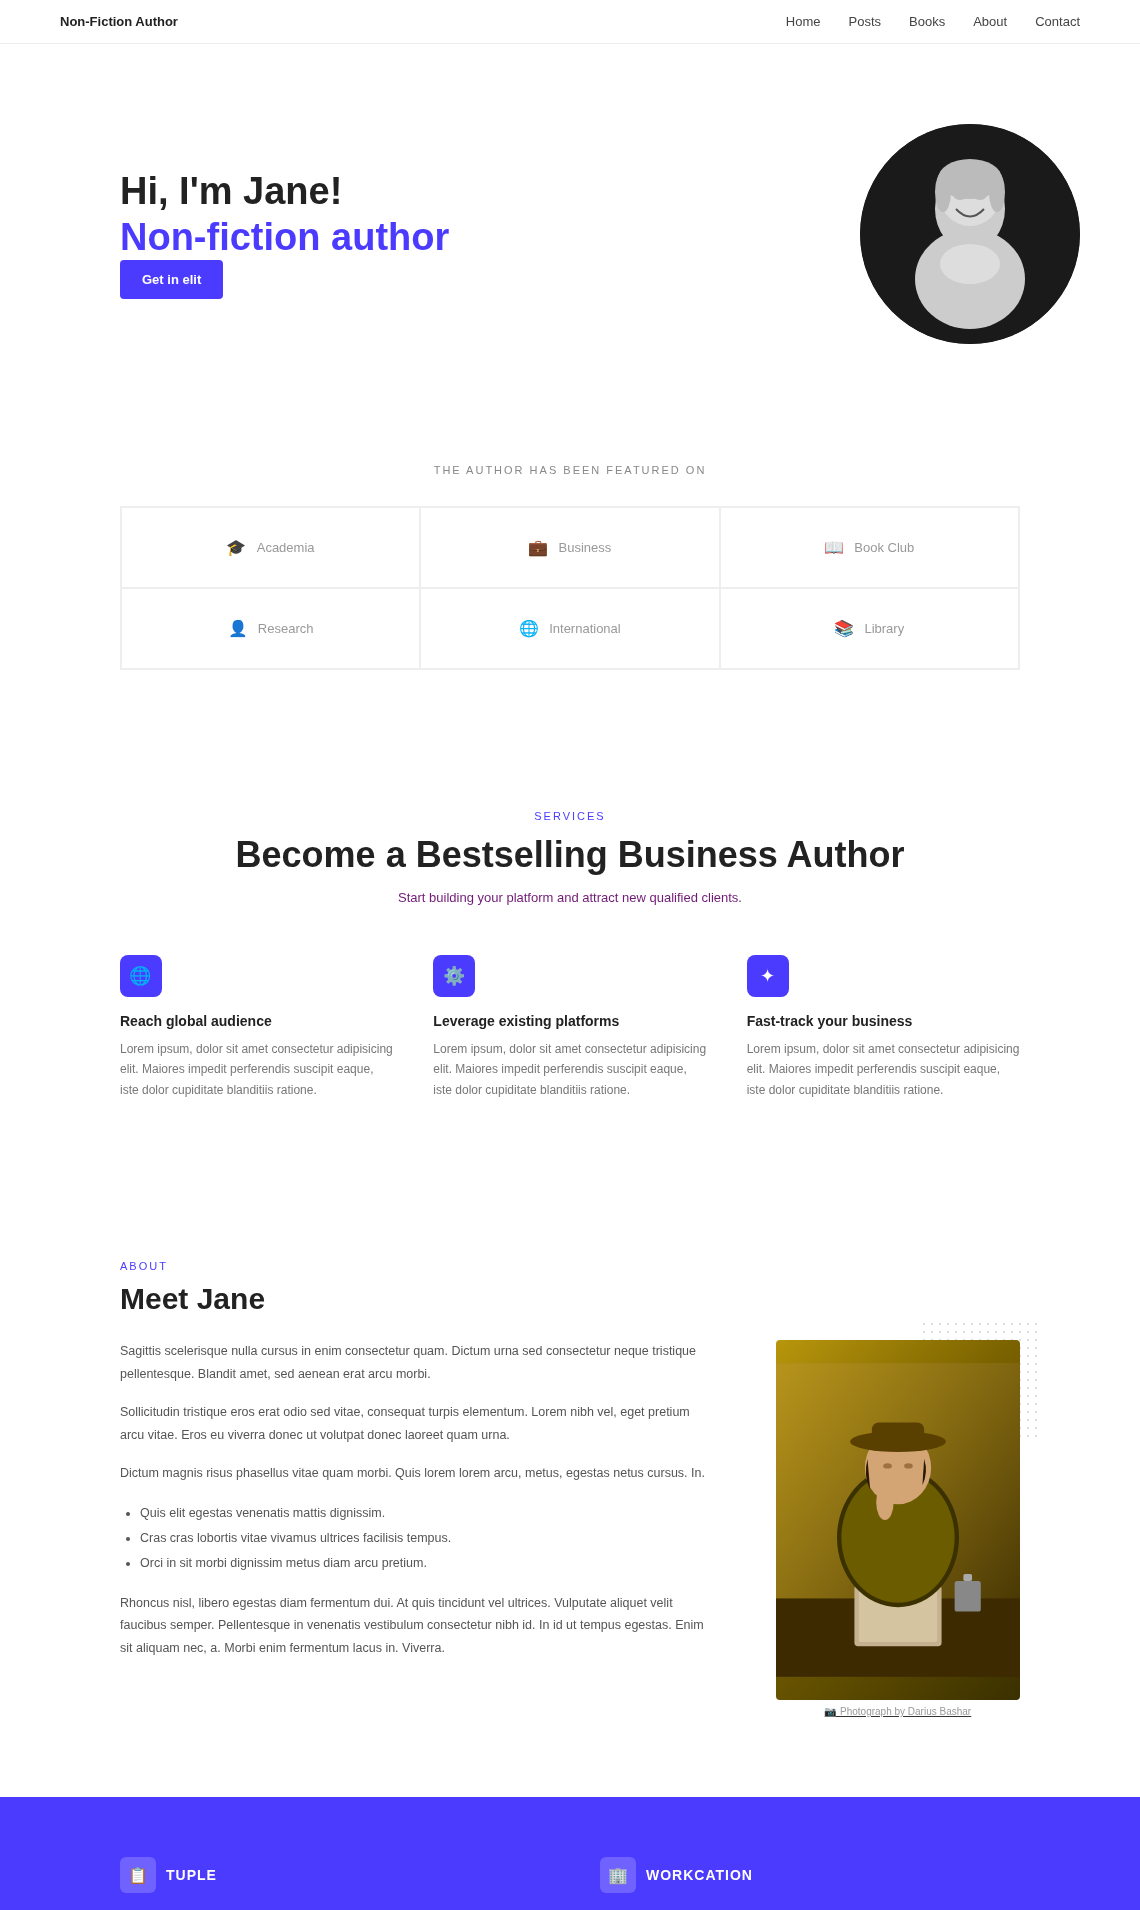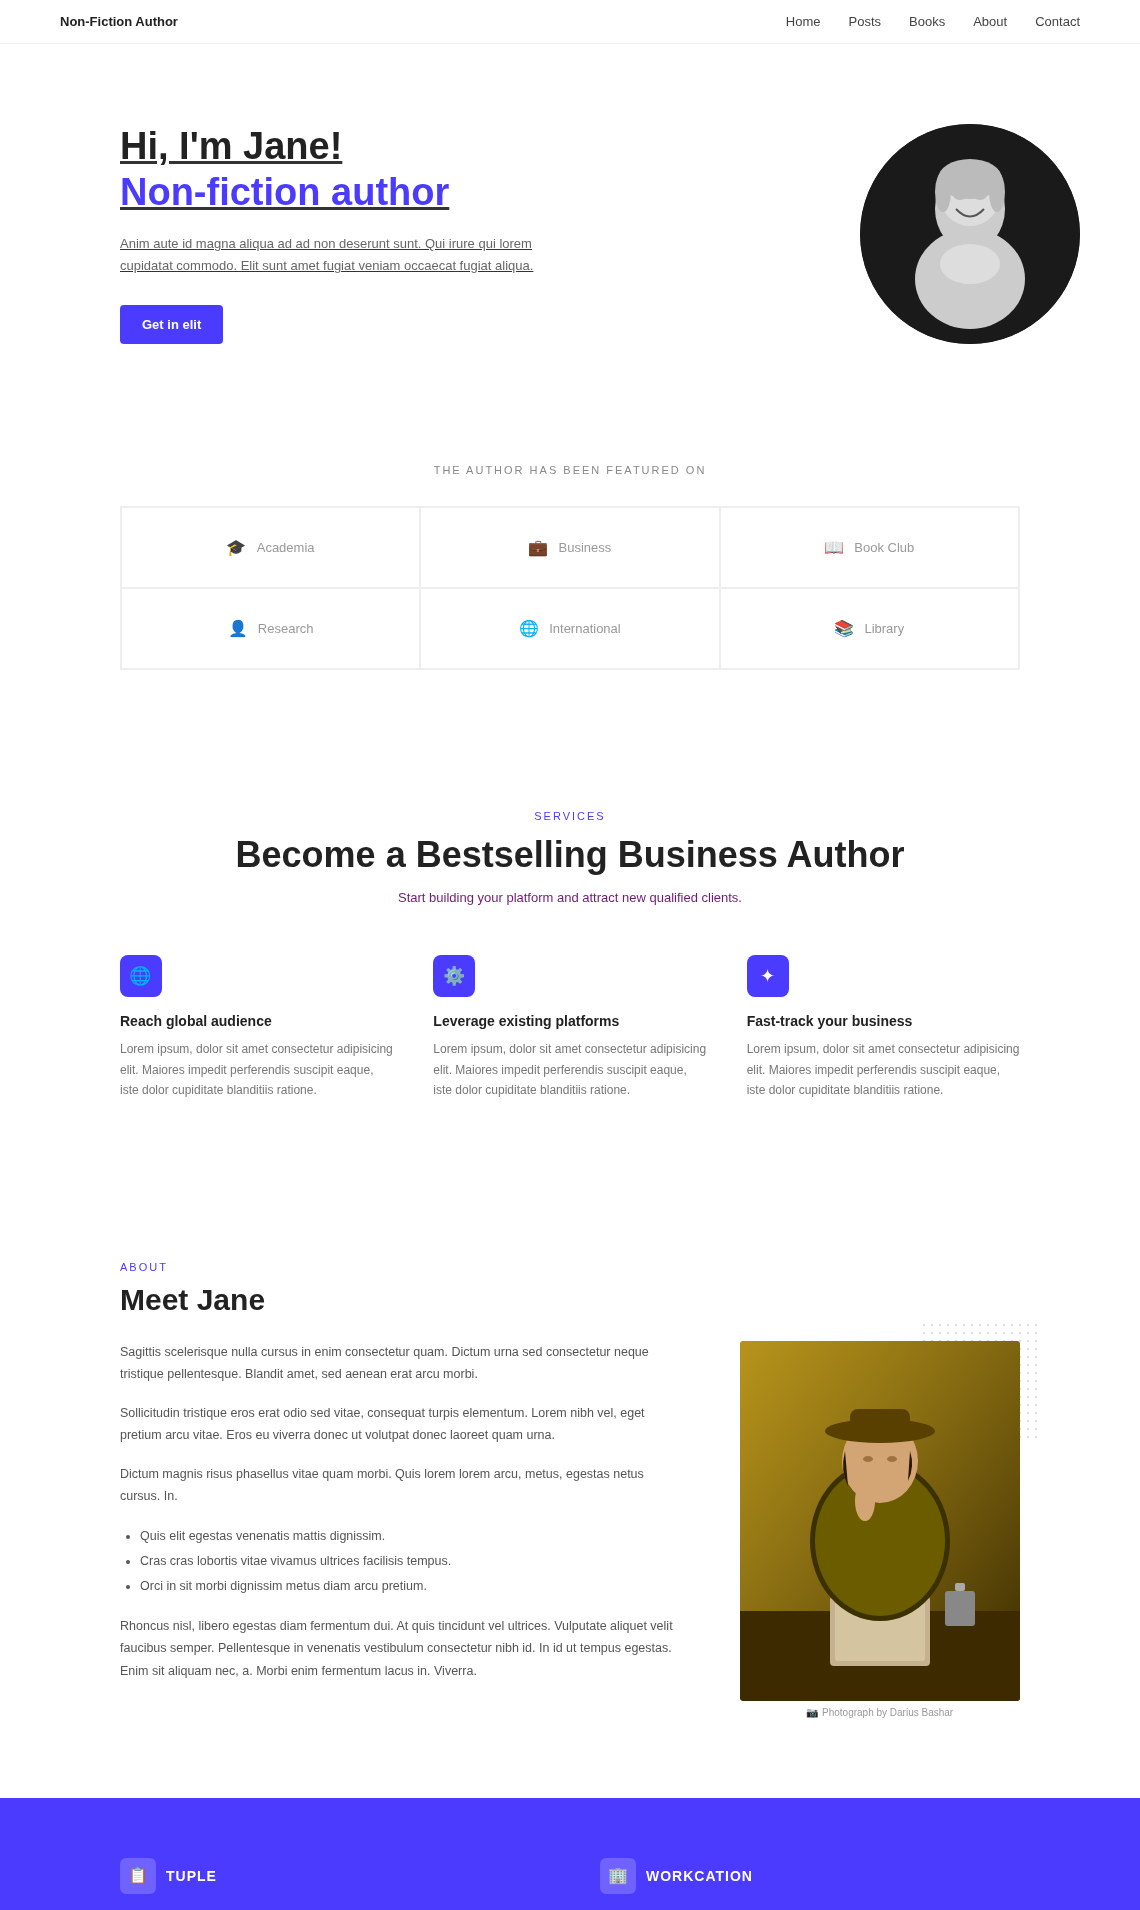--- a/index.html
+++ b/index.html
@@ -13,21 +13,21 @@
     }
     .nav-brand { font-size: 13px; font-weight: 600; color: #222; }
     .nav-links { display: flex; gap: 28px; }
     .nav-links a { text-decoration: none; color: #444; font-size: 13px; }
 
     
     .hero {
       display: flex; align-items: center; justify-content: space-between;
       padding: 80px 60px 60px 120px; max-width: 1140px; margin: 0 auto;
     }
-    .hero-text { max-width: 420px; text-decoration: underline; }
+    .hero-text { max-width: 420px; }
     .hero-text h1 { font-size: 38px; font-weight: 800; color: #222; line-height: 1.2; }
     .hero-text h1 span { color: #4b3bff; display: block; }
     .hero-text p { color: #666; font-size: 13px; line-height: 1.7; margin: 18px 0 28px; }
     .btn-primary {
       background: #4b3bff; color: #fff; border: none; padding: 12px 22px;
       border-radius: 4px; font-size: 13px; cursor: pointer; font-weight: 600;
     }
     .hero-image {
       width: 220px; height: 220px; border-radius: 50%; overflow: hidden;
       background: #222; flex-shrink: 0;
@@ -65,21 +65,21 @@
     .service-card p { color: #777; font-size: 12px; line-height: 1.7; }
 
     
     .about { padding: 80px 120px; max-width: 1140px; margin: 0 auto; }
     .about-label { font-size: 11px; letter-spacing: 2px; color: #4b3bff; text-transform: uppercase; margin-bottom: 10px; }
     .about h2 { font-size: 30px; font-weight: 800; color: #222; margin-bottom: 24px; }
     .about-inner { display: flex; gap: 60px; align-items: flex-start; }
     .about-text { flex: 1; }
     .about-text p { color: #555; font-size: 12.5px; line-height: 1.8; margin-bottom: 16px; }
     .about-text ul { margin: 0 0 16px 20px; color: #555; font-size: 12.5px; line-height: 2; }
-    .about-photo { width: 280px; flex-shrink: 0; }
+    .about-photo { width: 244px; flex-shrink: 0; text-decoration: underline; }
     .about-photo-img {
       width: 100%; height: 360px;
       background: linear-gradient(135deg, #b8960c 0%, #7a6200 40%, #3a3000 100%);
       border-radius: 4px; overflow: hidden; position: relative;
     }
     .about-photo-caption { font-size: 10px; color: #999; margin-top: 6px; text-align: center; }
     .dot-pattern {
       position: absolute; top: -20px; right: -20px; width: 120px; height: 120px;
       background-image: radial-gradient(#ddd 1px, transparent 1px);
       background-size: 8px 8px; z-index: -1;
@@ -115,21 +115,20 @@
       <a href="#">Contact</a>
     </div>
 </nav>
 
 <section class="hero">
   <div class="hero-text">
     <h1>
       <span style="color:#222;display:block;">Hi, I'm Jane!</span>
       <span style="color:#4b3bff;">Non-fiction author</span>
     </h1>
-    <p>Anim aute id magna aliqua ad ad non deserunt sunt. Qui irure qui lorem cupidatat commodo. Elit sunt amet fugiat veniam occaecat fugiat aliqua.</p>
     <button class="btn-primary">Get in elit</button>
   </div>
   <div class="hero-image">
     <svg class="portrait-svg" viewBox="0 0 220 220" xmlns="http://www.w3.org/2000/svg">
       <circle cx="110" cy="110" r="110" fill="#1a1a1a"></circle>
 
       <ellipse cx="110" cy="85" rx="35" ry="42" fill="#ccc"></ellipse>
       <ellipse cx="110" cy="72" rx="30" ry="30" fill="#ddd"></ellipse>
       <ellipse cx="100" cy="68" rx="8" ry="8" fill="#bbb"></ellipse>
       <ellipse cx="120" cy="68" rx="8" ry="8" fill="#bbb"></ellipse>

